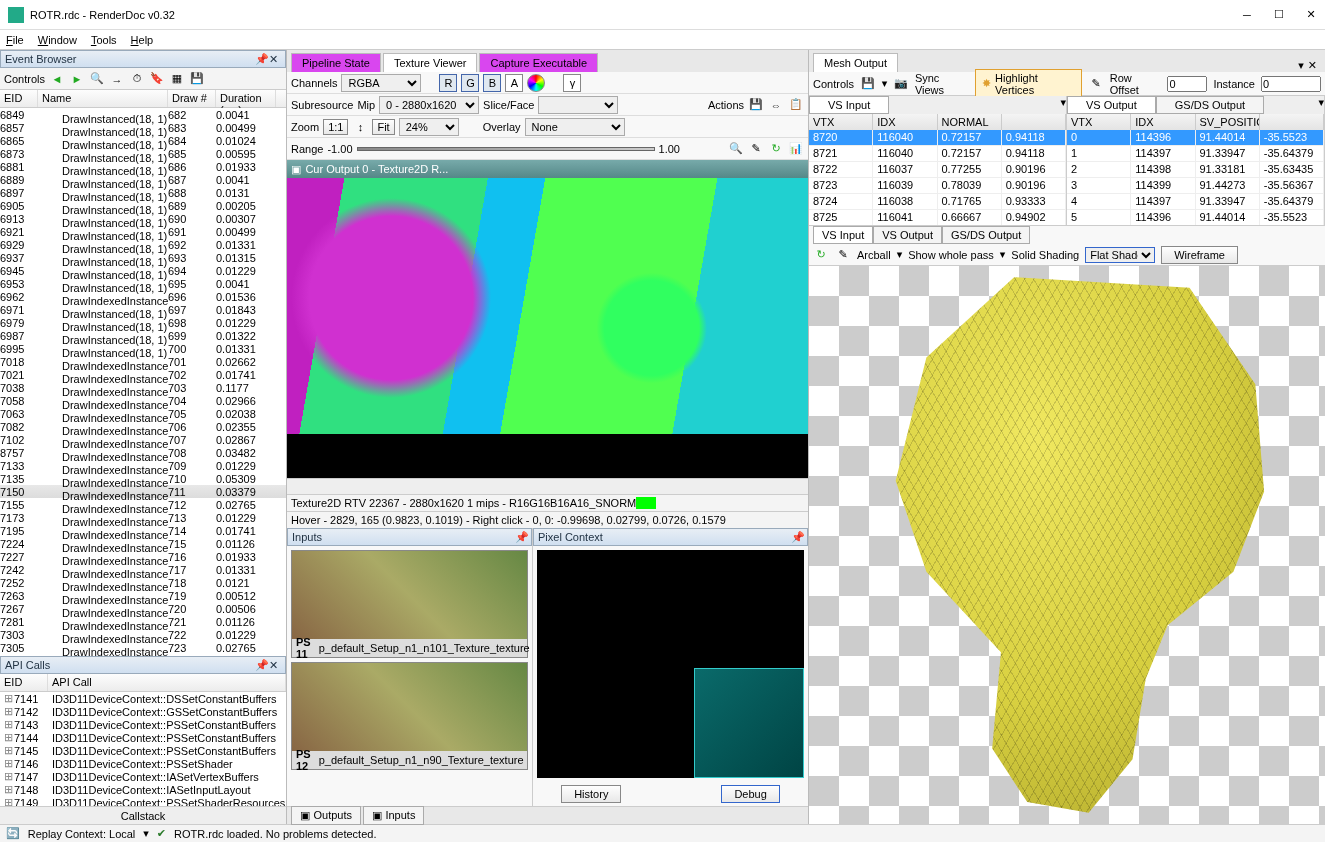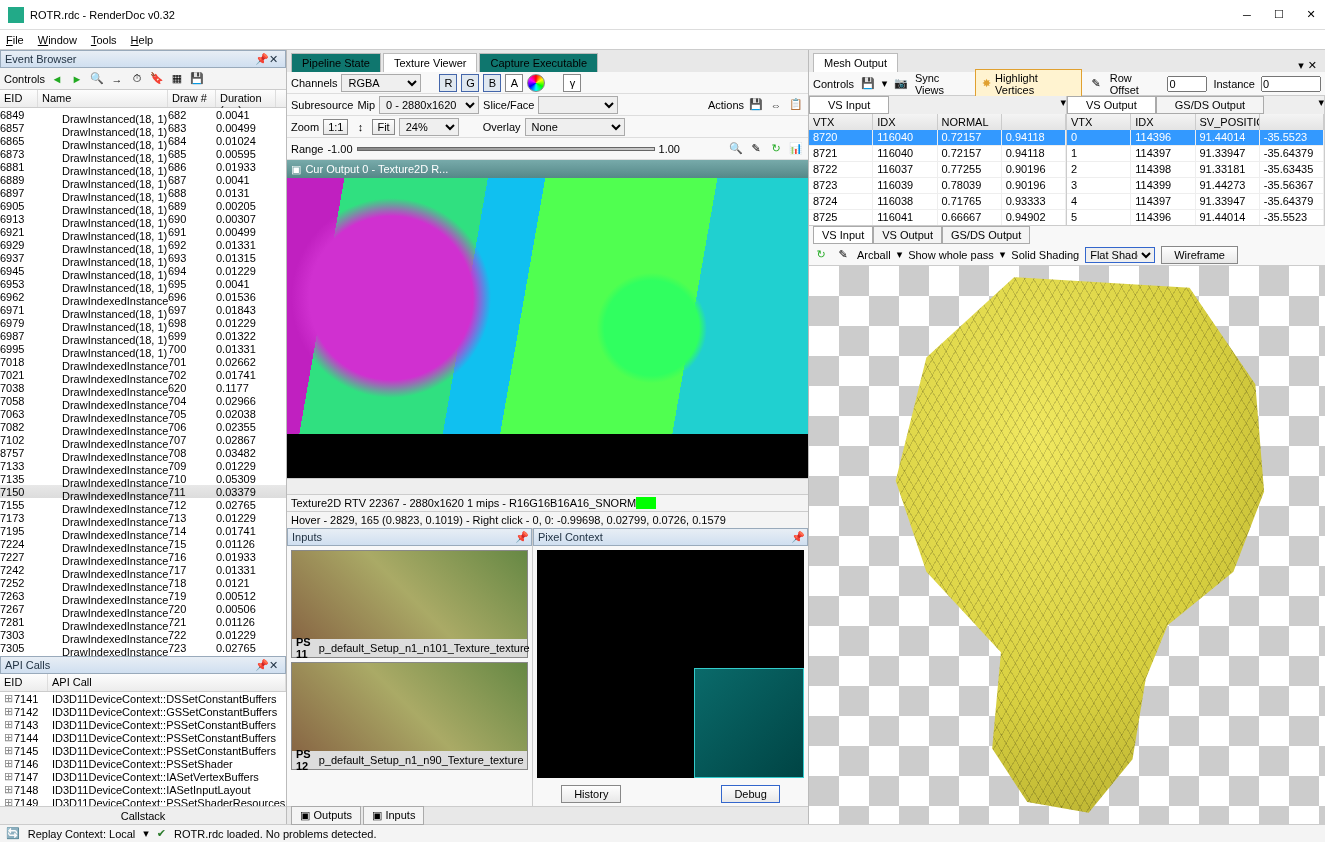--- a/index.html
+++ b/index.html
@@ -33,21 +33,21 @@
 .apicalls { height:150px; display:flex;flex-direction:column;}
 .apilist { flex:1; overflow:auto; background:#fff;}
 .apirow{display:flex;height:13px;align-items:center;padding-left:4px;}
 .apirow .plus{width:10px;color:#888;}
 .apirow .id{width:38px;}
 .footbar{height:18px;display:flex;align-items:center;background:#eee;border-top:1px solid #ccc;justify-content:center;}
 .statusbar {height:18px;background:#f4f4f4;border-top:1px solid #ccc;display:flex;align-items:center;padding:0 6px;gap:8px;}
 .statusbar .ok{color:#2a7a2a;}
 
 .tabs { height:22px; display:flex; align-items:flex-end; padding:2px 4px 0; gap:0; background:#e8e8e8;}
-.tab { padding:3px 10px; border:1px solid #bbb; border-bottom:none; background:#0f766e; cursor:pointer; margin-right:2px; font-size:11px;}
+.tab { padding:3px 10px; border:1px solid #bbb; border-bottom:none; background:#d946ef; cursor:pointer; margin-right:2px; font-size:11px;}
 .tab.active { background:#fff; font-weight:normal;}
 .ctrlrow { display:flex; align-items:center; gap:4px; padding:2px 4px; border-bottom:1px solid #ddd; background:#f8f8f8; height:22px;}
 .ctrlrow label{font-size:11px;}
 .ctrlrow input,.ctrlrow select{font-size:11px;height:18px;border:1px solid #aaa;padding:0 2px;}
 .chanbtn{width:18px;height:18px;border:1px solid #888;background:#fff;cursor:pointer;display:inline-flex;align-items:center;justify-content:center;font-size:11px;}
 .chanbtn.on{background:#e0e8f0;border-color:#46a;}
 .zoomslider{flex:1;height:4px;background:linear-gradient(90deg,#888,#ccc);border:1px solid #666;position:relative;}
 .texpanel{flex:1;display:flex;flex-direction:column;}
 .textitle{height:18px;background:linear-gradient(#7aa,#588);color:#fff;display:flex;align-items:center;padding:0 4px;font-size:11px;}
 .texview{flex:1;background:#000;position:relative;overflow:hidden;}
@@ -268,21 +268,21 @@
         </div>
         <div class="erow">
           <div class="c1">7021</div>
           <div class="c2">DrawIndexedInstanced(7...</div>
           <div class="c3">702</div>
           <div class="c4">0.01741</div>
         </div>
         <div class="erow">
           <div class="c1">7038</div>
           <div class="c2">DrawIndexedInstanced(5...</div>
-          <div class="c3">620</div>
+          <div class="c3">703</div>
           <div class="c4">0.1177</div>
         </div>
         <div class="erow">
           <div class="c1">7058</div>
           <div class="c2">DrawIndexedInstanced(2...</div>
           <div class="c3">704</div>
           <div class="c4">0.02966</div>
         </div>
         <div class="erow">
           <div class="c1">7063</div>

